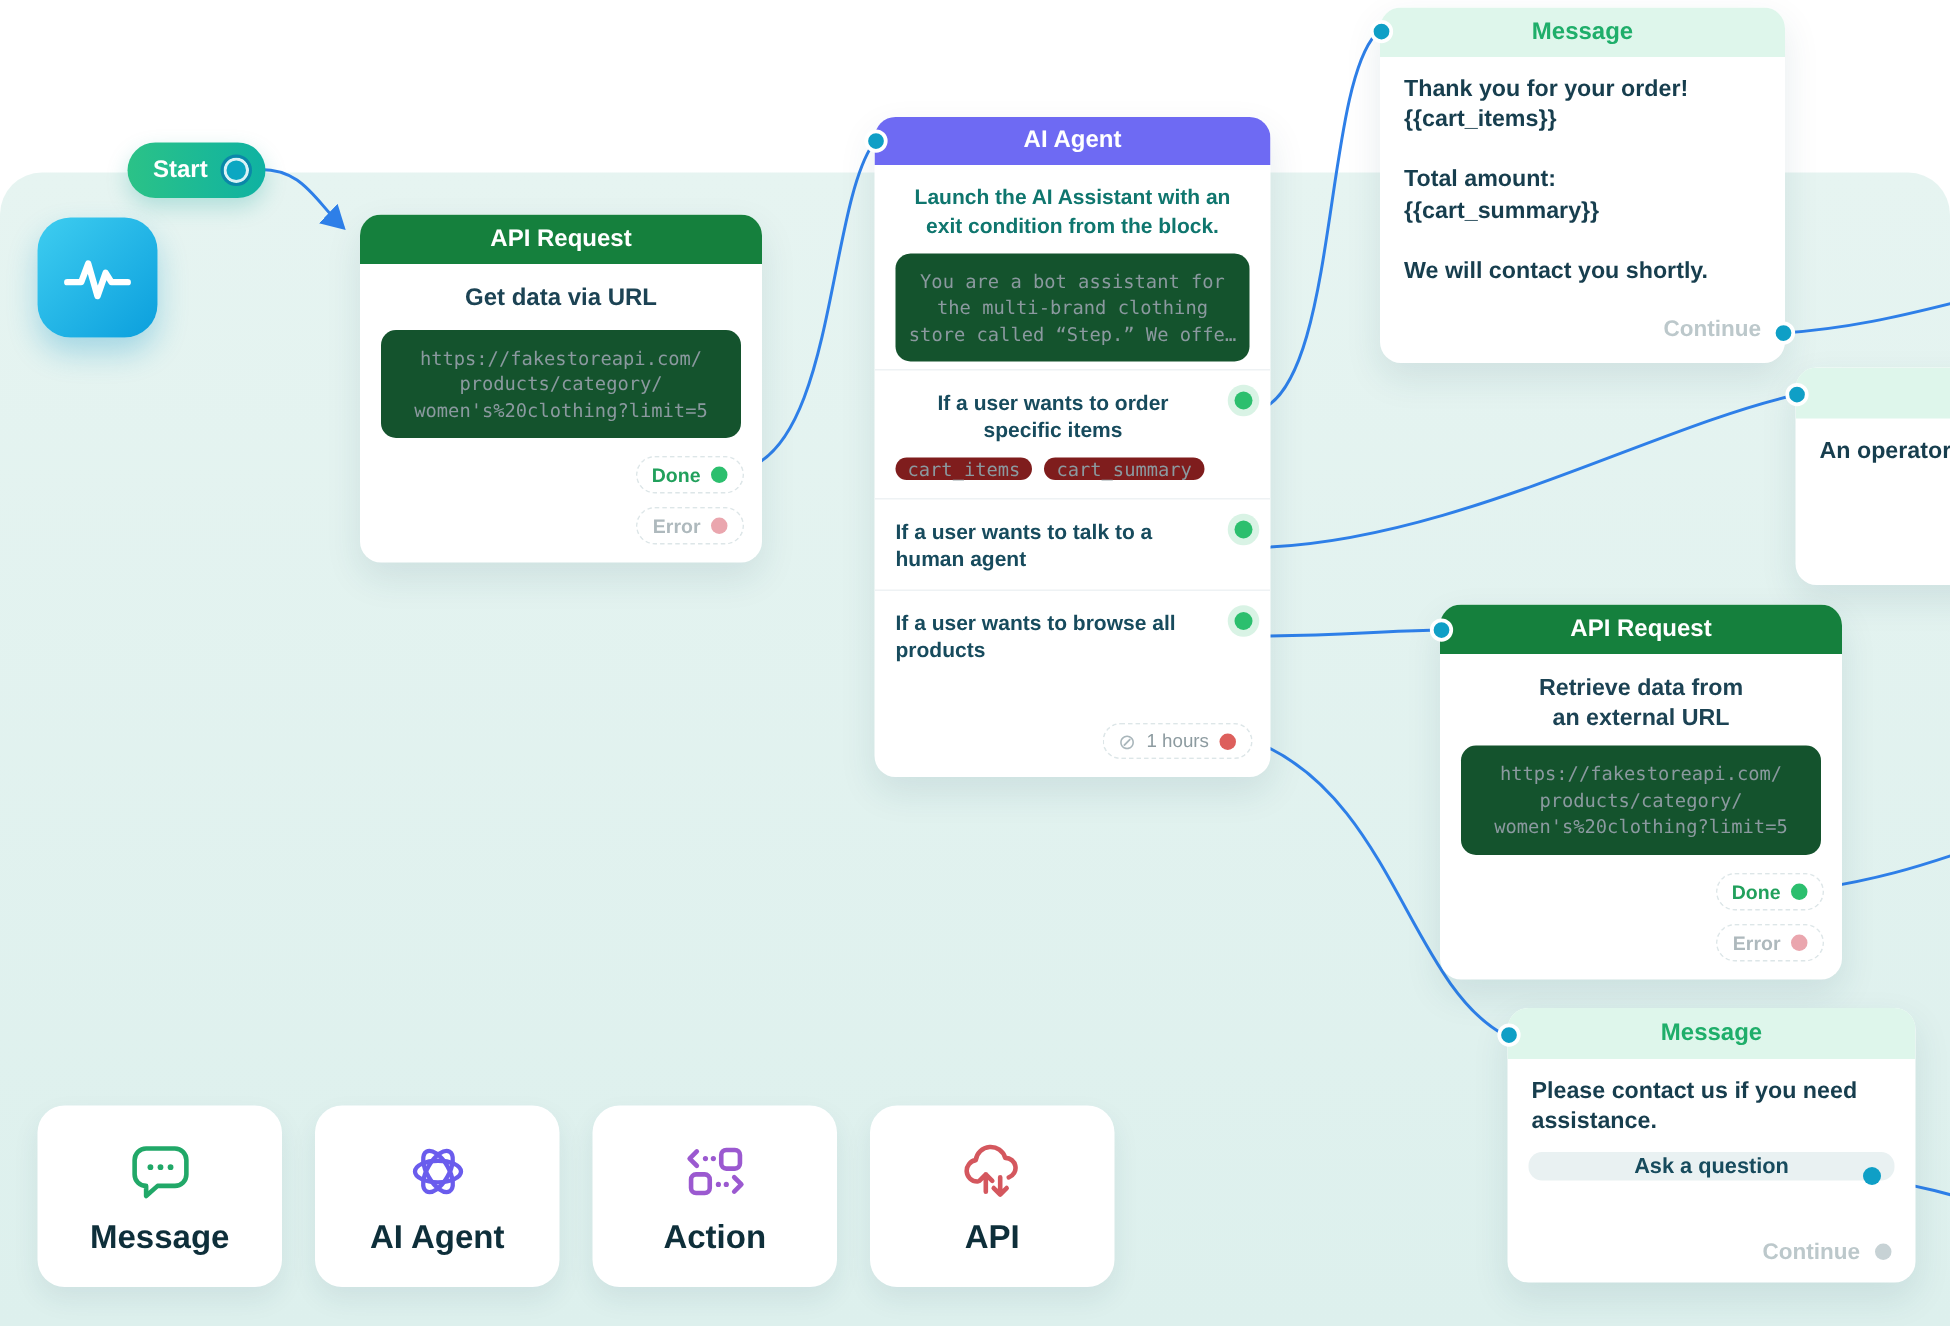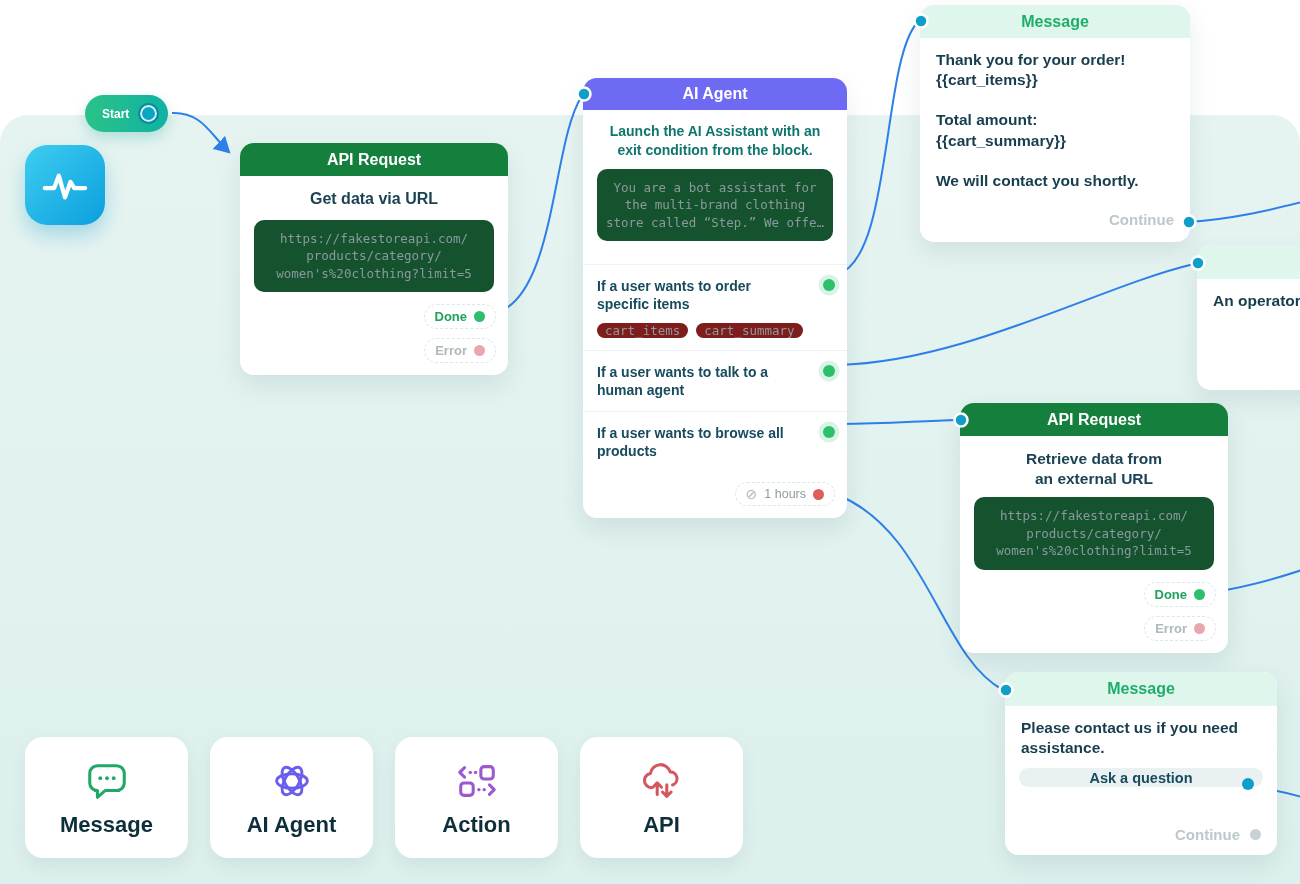--- a/index.html
+++ b/index.html
@@ -90,21 +90,21 @@
     height:19px;display:flex;align-items:center;justify-content:center;
     font-weight:bold;font-size:14.5px;color:#174b5d;
   }
   .ask-row .dot-teal{position:absolute;right:9px;top:10px;width:12px;height:12px;}
   .start-pill{
     position:absolute;left:85px;top:95px;z-index:4;height:37px;
     display:flex;align-items:center;gap:9px;padding:0 9px 0 17px;
     border-radius:19px;background:linear-gradient(90deg,#2bc287,#0fb2a2);
     box-shadow:0 6px 14px rgba(16,160,150,.25);cursor:pointer;
   }
-  .start-pill .start-label{color:#fff;font-weight:bold;font-size:12px;}
+  .start-pill .start-label{color:#fff;font-weight:bold;font-size:16px;}
   .start-pill .start-port{
     width:17px;height:17px;border-radius:50%;background:#0ba7c2;
     border:2px solid #0b87a8;box-shadow:inset 0 0 0 2px rgba(255,255,255,.85);
   }
   .app-logo{
     position:absolute;left:25px;top:145px;z-index:4;width:80px;height:80px;border-radius:22px;
     background:linear-gradient(135deg,#3ecdf0 0%,#0b9fdd 100%);
     box-shadow:0 10px 20px rgba(14,150,200,.30);
     display:flex;align-items:center;justify-content:center;
   }
@@ -173,21 +173,21 @@
 </div>
 
 <div class="node" style="left:583px;top:78px;width:264px;height:440px;">
   <div class="node-header hdr-purple" style="height:32px;flex-basis:32px;">
     <span>AI Agent</span>
   </div>
   <div class="desc">Launch the AI Assistant with an exit condition from the block.</div>
   <div class="code" style="margin-top:9px;">You are a bot assistant for
 the multi-brand clothing
 store called “Step.” We offe…</div>
-  <div class="cond" style="margin-top:23px;">
+  <div class="cond" style="margin-top:5px;text-align:center;">
     <div class="cond-text">If a user wants to order specific items</div>
     <span class="cond-dot"></span>
     <div class="tags">
       <span class="tag">cart_items</span>
       <span class="tag">cart_summary</span>
     </div>
   </div>
   <div class="cond">
     <div class="cond-text">If a user wants to talk to a human agent</div>
     <span class="cond-dot"></span>

